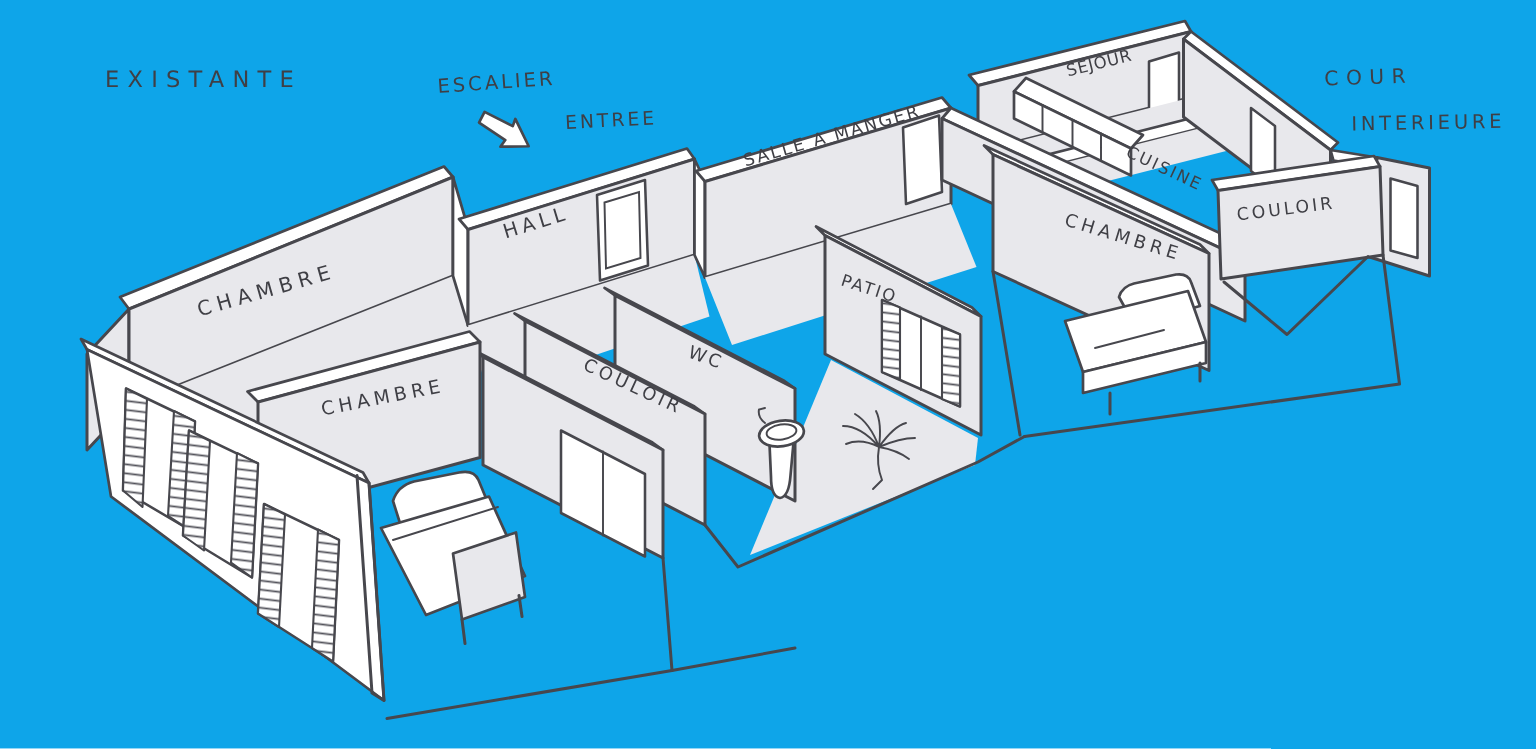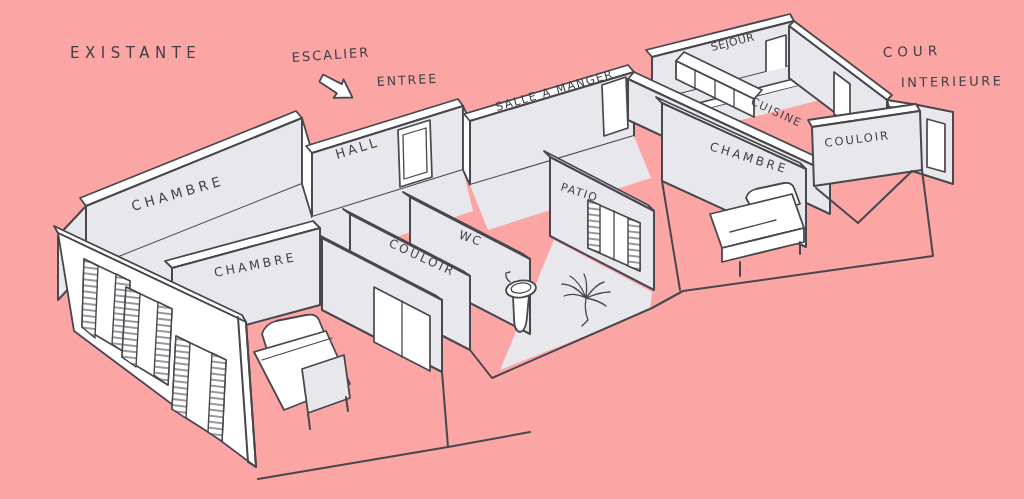--- a/index.html
+++ b/index.html
@@ -1,16 +1,16 @@
 <!DOCTYPE html>
 <html><head>
 <meta charset="utf-8">
 <style>
   html,body{margin:0;padding:0;background:#ffffff;}
-  .page{width:1024px;height:499px;position:relative;background:#fca5a5;overflow:hidden;}
+  .page{width:1024px;height:499px;position:relative;background:#0ea5e9;overflow:hidden;}
   svg{display:block;}
   .wall{fill:#e8e8ec;stroke:#47474d;stroke-width:2;stroke-linejoin:round;stroke-linecap:round;}
   .band{fill:#ffffff;stroke:#47474d;stroke-width:1.8;stroke-linejoin:round;stroke-linecap:round;}
   .floor{fill:#e8e8ec;stroke:none;}
   .opening{fill:#ffffff;stroke:#47474d;stroke-width:1.7;stroke-linejoin:round;}
   .furn{fill:#ffffff;stroke:#47474d;stroke-width:1.8;stroke-linejoin:round;stroke-linecap:round;}
   .furngray{fill:#e8e8ec;stroke:#47474d;stroke-width:1.8;stroke-linejoin:round;}
   .ink{fill:none;stroke:#47474d;stroke-width:2;stroke-linecap:round;stroke-linejoin:round;}
   .thin{fill:none;stroke:#47474d;stroke-width:1.3;stroke-linecap:round;}
   .hatchfill{fill:url(#hatch);stroke:#47474d;stroke-width:1.4;stroke-linejoin:round;}

